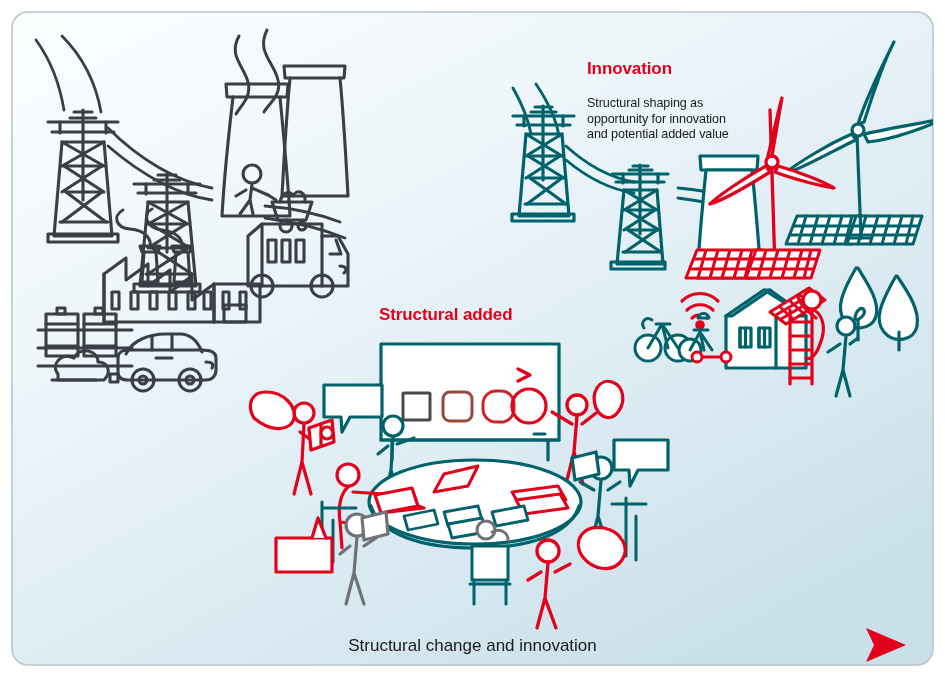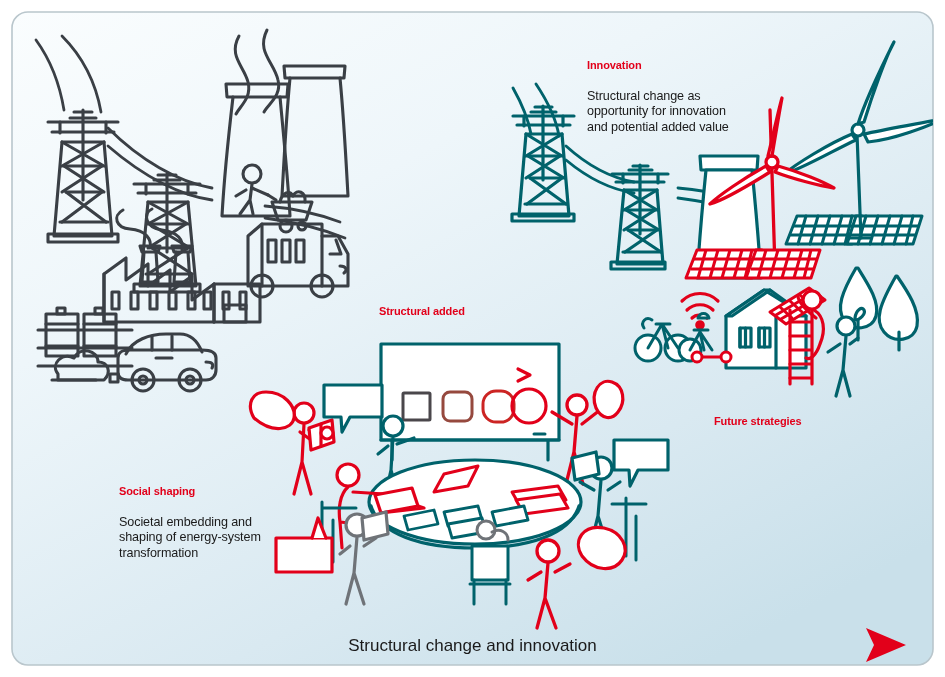--- a/index.html
+++ b/index.html
@@ -27,21 +27,21 @@
     line-height: 1.22;
     color: #1a1a1a;
     font-size: 12.6px;
     letter-spacing: -0.1px;
     white-space: pre-line;
   }
   .lbl .hd {
     display: block;
     font-weight: bold;
     color: #E2001A;
-    font-size: 11px;
+    font-size: 17px;
     margin-bottom: 1px;
   }
   .lbl .bd { display: block; }
   #lbl-innovation  { left: 587px; top: 44px;  width: 220px; }
   #lbl-structural  { left: 379px; top: 290px; width: 225px; }
   #lbl-future      { left: 714px; top: 400px; width: 215px; }
   #lbl-social      { left: 119px; top: 470px; width: 185px; }
   #axis-label {
     position: absolute;
     left: 0; right: 0;
@@ -487,37 +487,30 @@
         <path d="M36 645 H372" stroke="url(#axisGrad)" stroke-width="7" fill="none" stroke-linecap="butt"></path>
         <path d="M574 645 H884" stroke="url(#axisGrad)" stroke-width="7" fill="none" stroke-linecap="butt"></path>
         <path d="M866 628 L906 645 L866 662 L874 645 Z" fill="#E2001A"></path>
       </g>
 
     </g>
   </svg>
 
   <div class="lbl" id="lbl-innovation">
     <span class="hd">Innovation</span>
-    <span class="bd">Structural change as
+    <span class="bd">Structural shaping as
 opportunity for innovation
 and potential added value</span>
   </div>
 
   <div class="lbl" id="lbl-structural">
     <span class="hd">Structural added</span>
   </div>
 
   <div class="lbl" id="lbl-future">
-    <span class="hd">Future strategies</span>
   </div>
 
-  <div class="lbl" id="lbl-social">
-    <span class="hd">Social shaping</span>
-    <span class="bd">Societal embedding and
-shaping of energy-system
-transformation</span>
-  </div>
 
   <div id="axis-label">
     <span>Structural change and innovation</span>
   </div>
 
 </div>
 
 </body></html>

